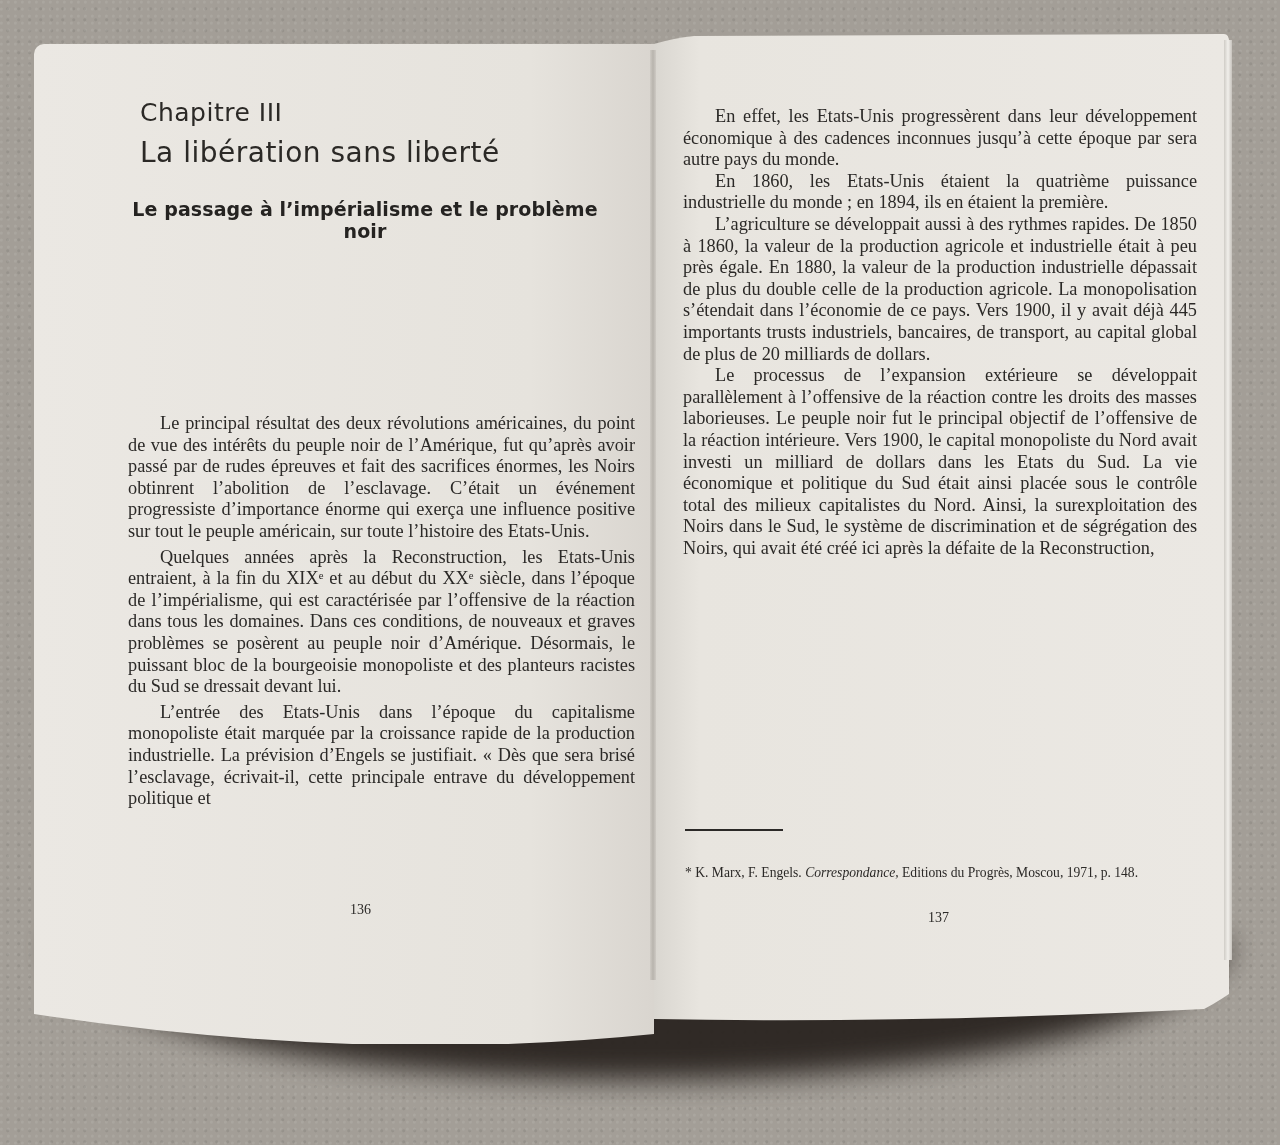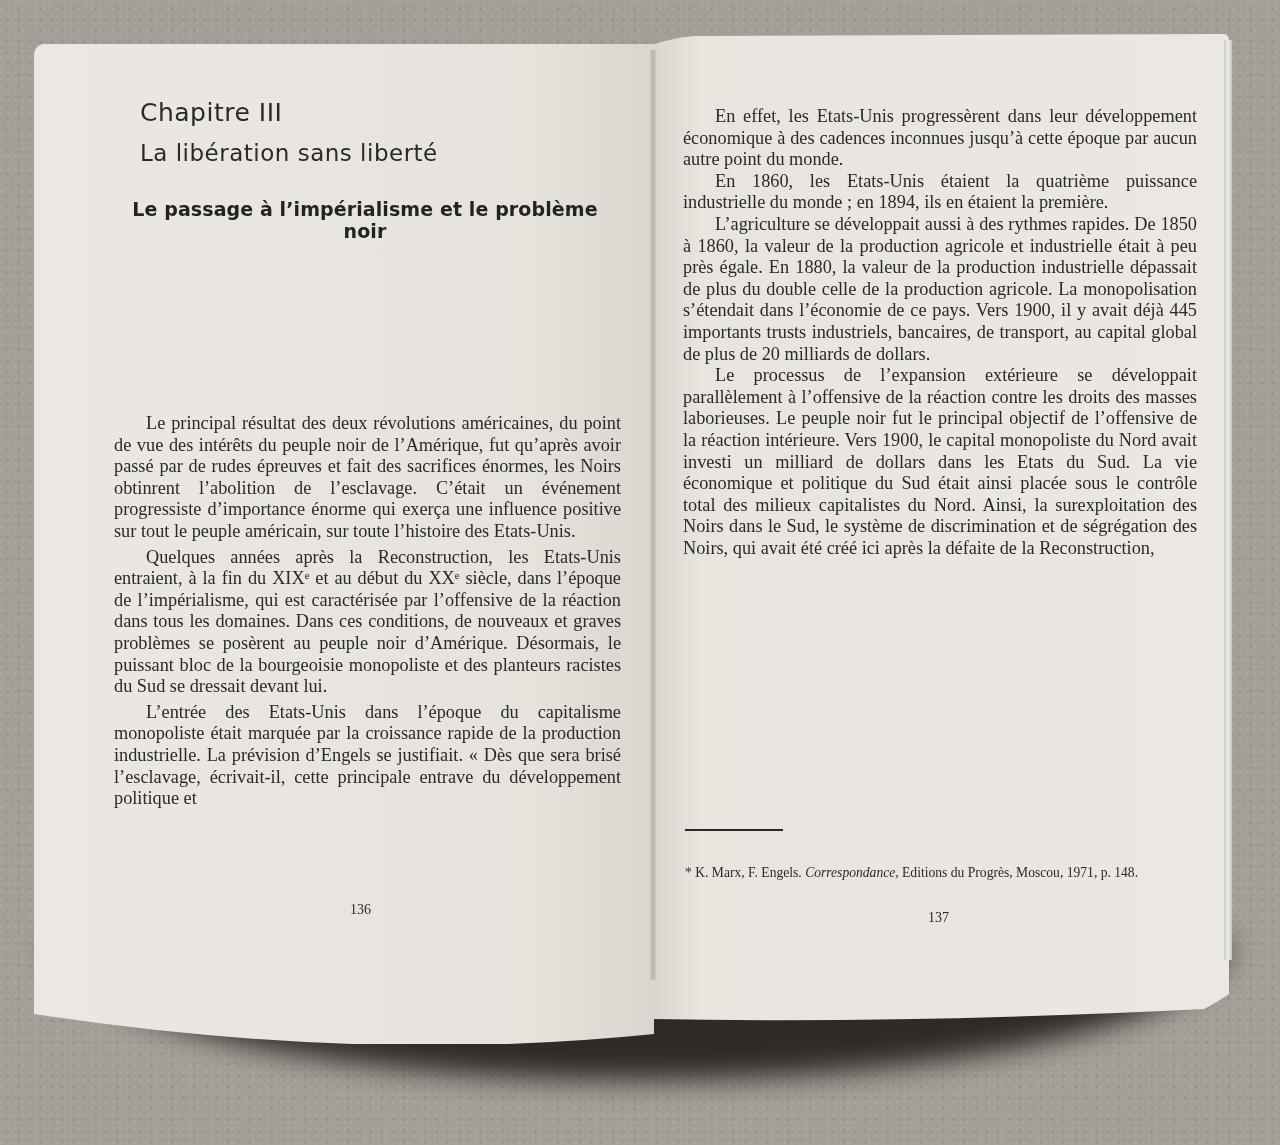--- a/index.html
+++ b/index.html
@@ -57,41 +57,41 @@
     
     .chapter-head {
       position: absolute;
       left: 140px; top: 96px;
       width: 440px;
       font-family: "DejaVu Sans", "Liberation Sans", sans-serif;
       font-weight: 400;
       color: #2b2926;
     }
     .chapter-num { font-size: 25px; line-height: 34px; letter-spacing: 0.5px; }
-    .chapter-title { font-size: 23px; line-height: 38px; margin-top: 4px; letter-spacing: 0.5px; }
+    .chapter-title { font-size: 28px; line-height: 38px; margin-top: 4px; letter-spacing: 0.5px; }
     .section-title {
       position: absolute;
       left: 130px; top: 198px;
       width: 470px;
       text-align: center;
       font-family: "DejaVu Sans", "Liberation Sans", sans-serif;
       font-weight: bold;
       font-size: 19px;
       color: #252321;
       letter-spacing: 0.1px;
     }
 
     .col {
       position: absolute;
       font-size: 18.3px;
       line-height: 21.6px;
       text-align: justify;
       color: #2b2927;
     }
-    .col-left { left: 114px; top: 413px; width: 507px; }
+    .col-left { left: 128px; top: 413px; width: 507px; }
     .col-right { left: 683px; top: 106px; width: 514px; }
     .col p { text-indent: 32px; margin-bottom: 4px; }
     .col p.cont { text-indent: 0; }
     .col-right p { margin-bottom: 0; }
 
     .footnote-rule {
       position: absolute;
       left: 685px; top: 829px;
       width: 98px; height: 2px;
       background: #2b2927;
@@ -136,21 +136,21 @@
 
 <div class="col col-left">
   <p>Le principal résultat des deux révolutions américaines, du point de vue des intérêts du peuple noir de l’Amérique, fut qu’après avoir passé par de rudes épreuves et fait des sacrifices énormes, les Noirs obtinrent l’abolition de l’esclavage. C’était un événement progressiste d’importance énorme qui exerça une influence positive sur tout le peuple américain, sur toute l’histoire des Etats-Unis.</p>
   <p>Quelques années après la Reconstruction, les Etats-Unis entraient, à la fin du XIXᵉ et au début du XXᵉ siècle, dans l’époque de l’impérialisme, qui est caractérisée par l’offensive de la réaction dans tous les domaines. Dans ces conditions, de nouveaux et graves problèmes se posèrent au peuple noir d’Amérique. Désormais, le puissant bloc de la bourgeoisie monopoliste et des planteurs racistes du Sud se dressait devant lui.</p>
   <p>L’entrée des Etats-Unis dans l’époque du capitalisme monopoliste était marquée par la croissance rapide de la production industrielle. La prévision d’Engels se justifiait. « Dès que sera brisé l’esclavage, écrivait-il, cette principale entrave du développement politique et</p>
 </div>
 
 <div class="page-num page-num-left">136</div>
 
 <div class="col col-right">
-  <p>En effet, les Etats-Unis progressèrent dans leur développement économique à des cadences inconnues jusqu’à cette époque par aucun autre point du monde.</p>
+  <p>En effet, les Etats-Unis progressèrent dans leur développement économique à des cadences inconnues jusqu’à cette époque par sera autre pays du monde.</p>
   <p>En 1860, les Etats-Unis étaient la quatrième puissance industrielle du monde ; en 1894, ils en étaient la première.</p>
   <p>L’agriculture se développait aussi à des rythmes rapides. De 1850 à 1860, la valeur de la production agricole et industrielle était à peu près égale. En 1880, la valeur de la production industrielle dépassait de plus du double celle de la production agricole. La monopolisation s’étendait dans l’économie de ce pays. Vers 1900, il y avait déjà 445 importants trusts industriels, bancaires, de transport, au capital global de plus de 20 milliards de dollars.</p>
   <p>Le processus de l’expansion extérieure se développait parallèlement à l’offensive de la réaction contre les droits des masses laborieuses. Le peuple noir fut le principal objectif de l’offensive de la réaction intérieure. Vers 1900, le capital monopoliste du Nord avait investi un milliard de dollars dans les Etats du Sud. La vie économique et politique du Sud était ainsi placée sous le contrôle total des milieux capitalistes du Nord. Ainsi, la surexploitation des Noirs dans le Sud, le système de discrimination et de ségrégation des Noirs, qui avait été créé ici après la défaite de la Reconstruction,</p>
 </div>
 
 <div class="footnote-rule"></div>
 <div class="footnote">
   <span>*</span>
   <span>K. Marx, F. Engels.</span>
   <span class="it">Correspondance,</span>

